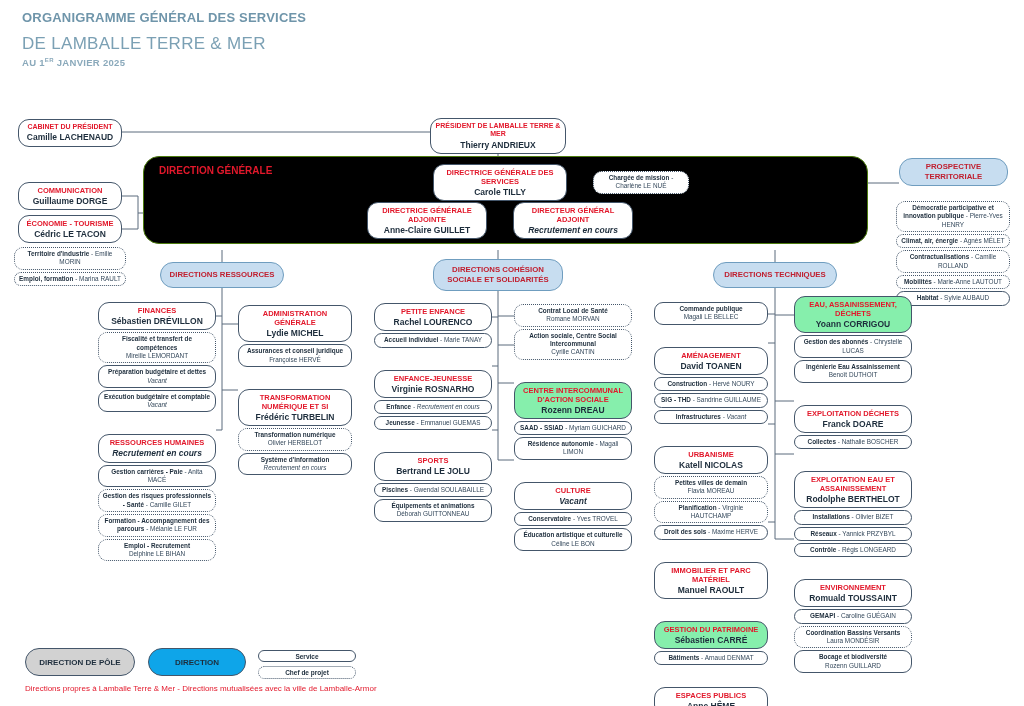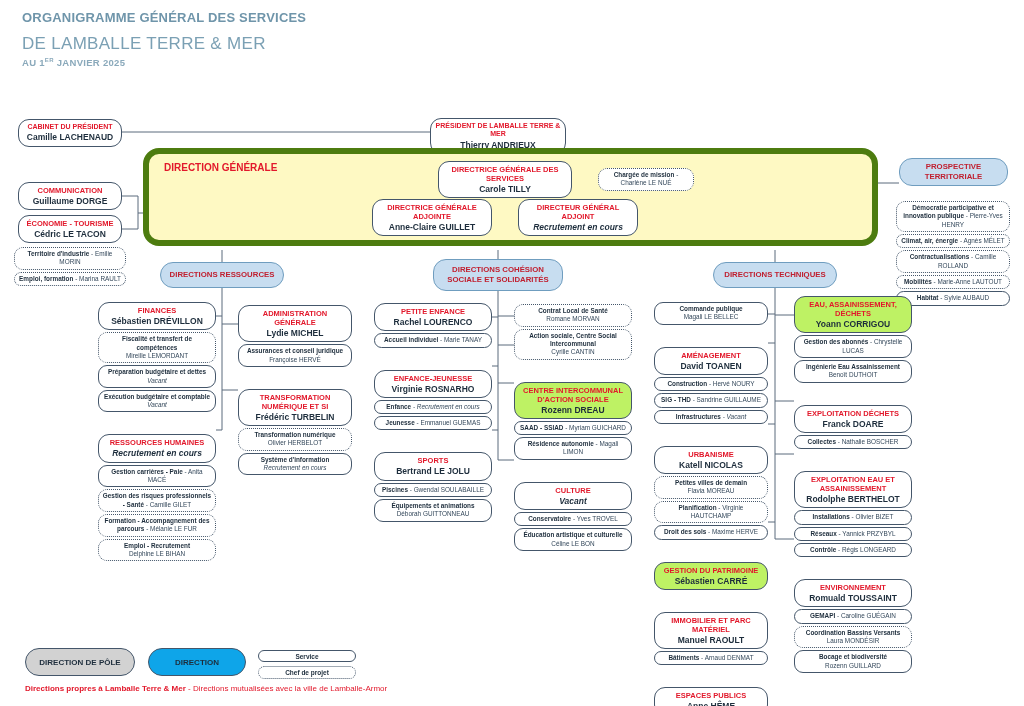--- a/index.html
+++ b/index.html
@@ -11,34 +11,34 @@
   .t1{position:absolute;left:22px;top:10px;font-size:13px;font-weight:bold;color:#6f95aa;letter-spacing:.2px;}
   .t2{position:absolute;left:22px;top:34px;font-size:17px;font-weight:400;color:#7ba0b4;letter-spacing:.3px;}
   .t3{position:absolute;left:22px;top:57px;font-size:9.5px;font-weight:bold;color:#8aa9bb;letter-spacing:.3px;}
   .t3 sup{font-size:6px;}
 
   
   .dir{background:#fff;border:1px solid #44566a;border-radius:11px;padding:3px 4px;
        text-align:center;box-sizing:border-box;}
   .dir .dt{display:block;color:#e2182b;font-weight:bold;font-size:7.5px;line-height:1.2;}
   .dir .dn{display:block;color:#1d2d3c;font-weight:bold;font-size:8.5px;line-height:1.2;margin-top:1px;}
-  .dir.gray{background:#bef264;}
+  .dir.gray{background:#86efac;}
   .abs{position:absolute;}
 
   
   .svc{background:#fff;border:1px solid #44566a;border-radius:9px;padding:2px 3px;
        text-align:center;font-size:6.4px;line-height:1.3;color:#33475a;box-sizing:border-box;}
   .svc.dotted{border:1px dotted #44566a;}
   .sb{font-weight:bold;color:#1d2d3c;}
   .stack .sb,.stack .sn{display:block;}
   .it{font-style:italic;}
 
   
-  .dgbox{position:absolute;left:143px;top:148px;width:723px;height:86px;background:#fef9c3;
-         border:6px solid #4d7c0f;border-radius:16px;}
+  .dgbox{position:absolute;left:143px;top:156px;width:723px;height:86px;background:#000000;
+         border:1px solid #4d7c0f;border-radius:16px;}
   .dg-label{position:absolute;left:15px;top:8px;color:#e2182b;font-weight:bold;font-size:10px;}
   .bluehead{position:absolute;background:#c7ddf0;border:1px solid #6f9dbf;border-radius:13px;
             display:flex;align-items:center;justify-content:center;text-align:center;
             color:#c02030;font-weight:bold;font-size:7.8px;line-height:1.3;box-sizing:border-box;padding:2px 6px;}
 
   
   .col{position:absolute;display:flex;flex-direction:column;gap:2px;}
   .col .dir{margin-top:20px;}
   .col .dir:first-child{margin-top:0;}
 
@@ -49,21 +49,21 @@
   .lg-dir{position:absolute;left:148px;top:648px;width:98px;height:28px;background:#0ea5e9;
           border:1px solid #44566a;border-radius:14px;display:flex;align-items:center;justify-content:center;
           font-size:8px;font-weight:bold;color:#1d2d3c;box-sizing:border-box;}
   .lg-svc{position:absolute;left:258px;top:650px;width:98px;height:12px;background:#fff;
           border:1px solid #44566a;border-radius:7px;display:flex;align-items:center;justify-content:center;
           font-size:6.5px;font-weight:bold;color:#1d2d3c;box-sizing:border-box;}
   .lg-chef{position:absolute;left:258px;top:666px;width:98px;height:13px;background:#fff;
            border:1px dotted #44566a;border-radius:7px;display:flex;align-items:center;justify-content:center;
            font-size:6.5px;font-weight:bold;color:#1d2d3c;box-sizing:border-box;}
   .footer{position:absolute;left:25px;top:684px;font-size:8px;color:#e2182b;}
-  .footer .fb{font-weight:bold;}
+  .footer .fb{font-weight:normal;}
 </style>
 </head>
 <body>
 
 <div class="stage">
   <svg id="connectors">
       <line x1="122" y1="132" x2="430" y2="132" stroke="#5a6b7c" stroke-width="1"></line>
       <line x1="498" y1="145" x2="498" y2="165" stroke="#5a6b7c" stroke-width="1"></line>
       <line x1="122" y1="196" x2="138" y2="196" stroke="#5a6b7c" stroke-width="1"></line>
       <line x1="122" y1="229" x2="138" y2="229" stroke="#5a6b7c" stroke-width="1"></line>
@@ -271,27 +271,27 @@
       <div class="dir">
         <span class="dt">URBANISME</span>
         <span class="dn">Katell NICOLAS</span>
       </div>
       <div class="svc dotted stack">
         <span class="sb">Petites villes de demain</span>
         <span class="sn">Flavia MOREAU</span>
       </div>
       <div class="svc dotted"><span class="sb">Planification</span><span class="sn"> - Virginie HAUTCHAMP</span></div>
       <div class="svc"><span class="sb">Droit des sols</span><span class="sn"> - Maxime HERVE</span></div>
+      <div class="dir">
+        <span class="dt">IMMOBILIER ET PARC MATÉRIEL</span>
+        <span class="dn">Manuel RAOULT</span>
+      </div>
       <div class="dir gray">
         <span class="dt">GESTION DU PATRIMOINE</span>
         <span class="dn">Sébastien CARRÉ</span>
-      </div>
-      <div class="dir">
-        <span class="dt">IMMOBILIER ET PARC MATÉRIEL</span>
-        <span class="dn">Manuel RAOULT</span>
       </div>
       <div class="svc"><span class="sb">Bâtiments</span><span class="sn"> - Arnaud DENMAT</span></div>
       <div class="dir">
         <span class="dt">ESPACES PUBLICS</span>
         <span class="dn">Anne HÊME</span>
       </div>
       <div class="svc"><span class="sb">Voirie, festivités</span><span class="sn"> - Sophie JÉGOU</span></div>
       <div class="svc"><span class="sb">Espaces verts</span><span class="sn it"> - Recrutement en cours</span></div>
     </div>
   <div class="col" style="left:794px;top:296px;width:118px">

